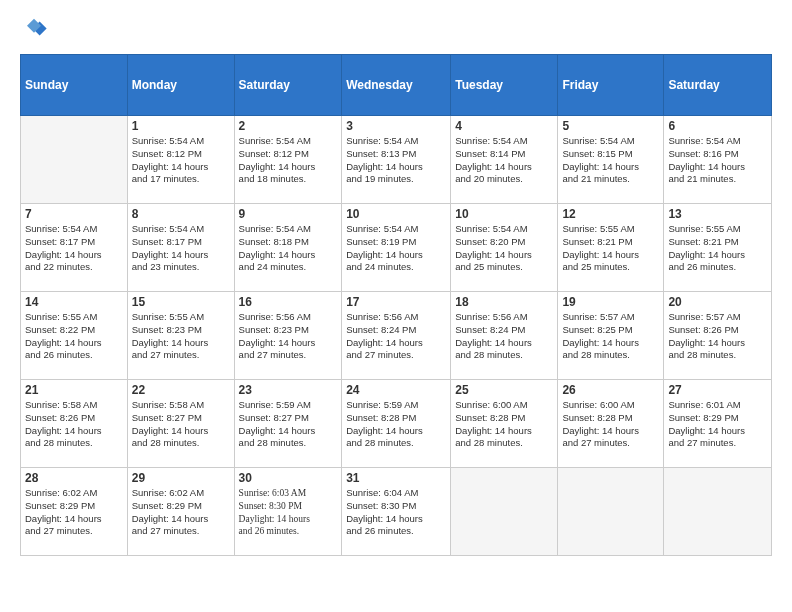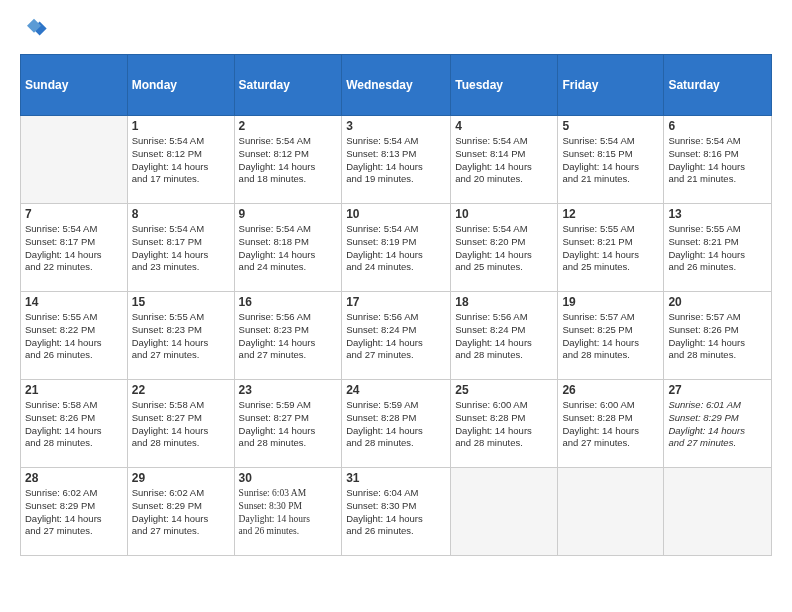--- a/index.html
+++ b/index.html
@@ -307,21 +307,21 @@
           </td>
           <td>
             <span class="day-number">26</span>
             <div class="day-info" style="white-space: pre-line;">Sunrise: 6:00 AM
 Sunset: 8:28 PM
 Daylight: 14 hours
 and 27 minutes.</div>
           </td>
           <td>
             <span class="day-number">27</span>
-            <div class="day-info" style="white-space: pre-line; font-style: italic;">Sunrise: 6:01 AM
+            <div class="day-info" style="white-space: pre-line;">Sunrise: 6:01 AM
 Sunset: 8:29 PM
 Daylight: 14 hours
 and 27 minutes.</div>
           </td>
         </tr>
         <tr>
           <td>
             <span class="day-number">28</span>
             <div class="day-info" style="white-space: pre-line;">Sunrise: 6:02 AM
 Sunset: 8:29 PM

